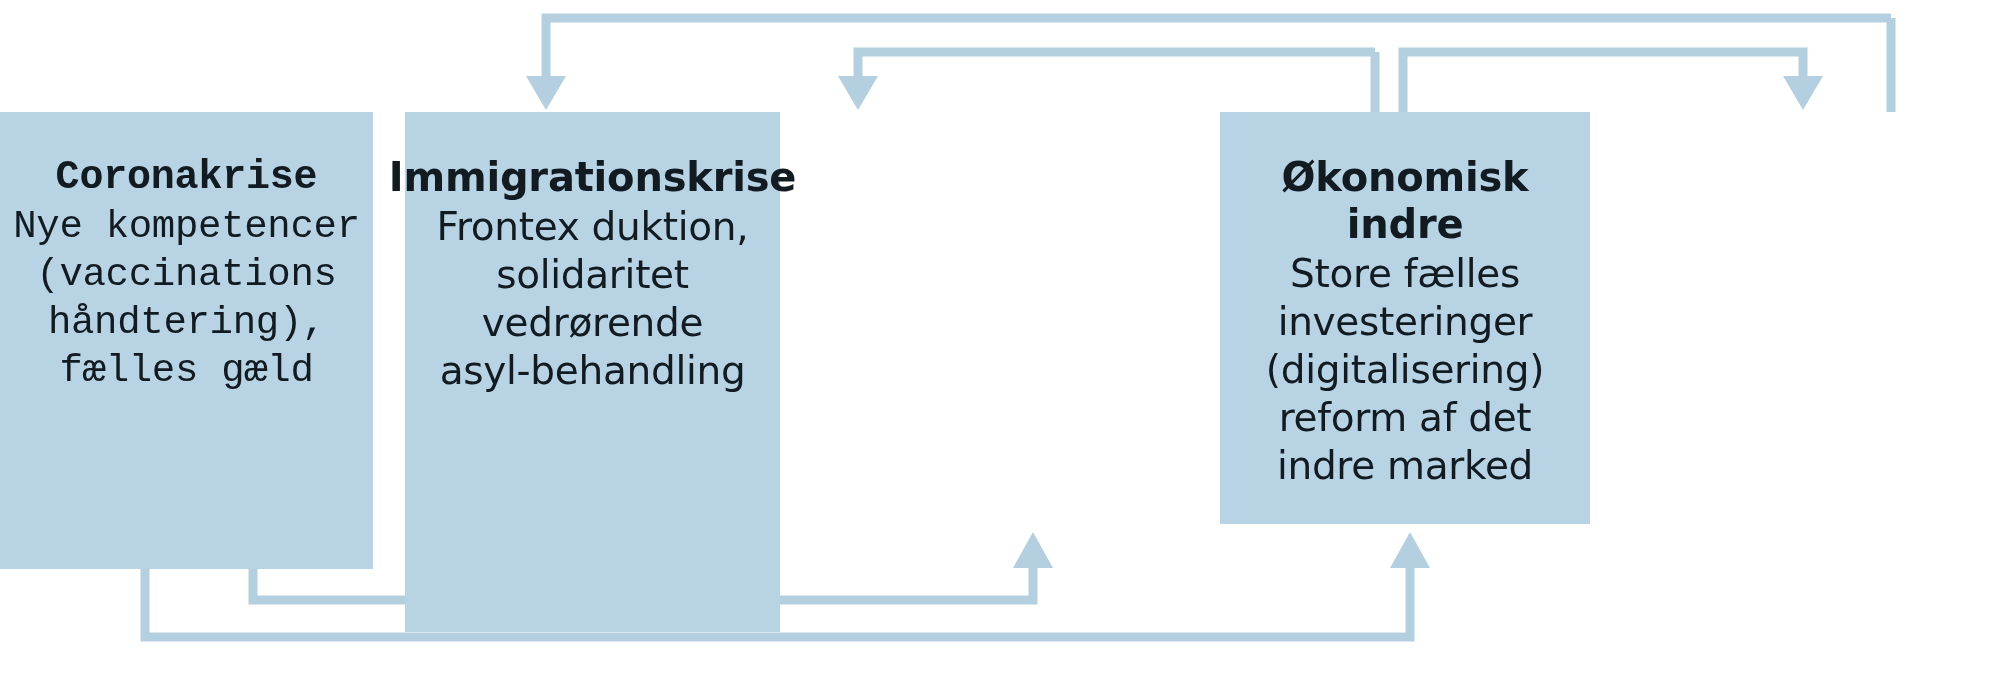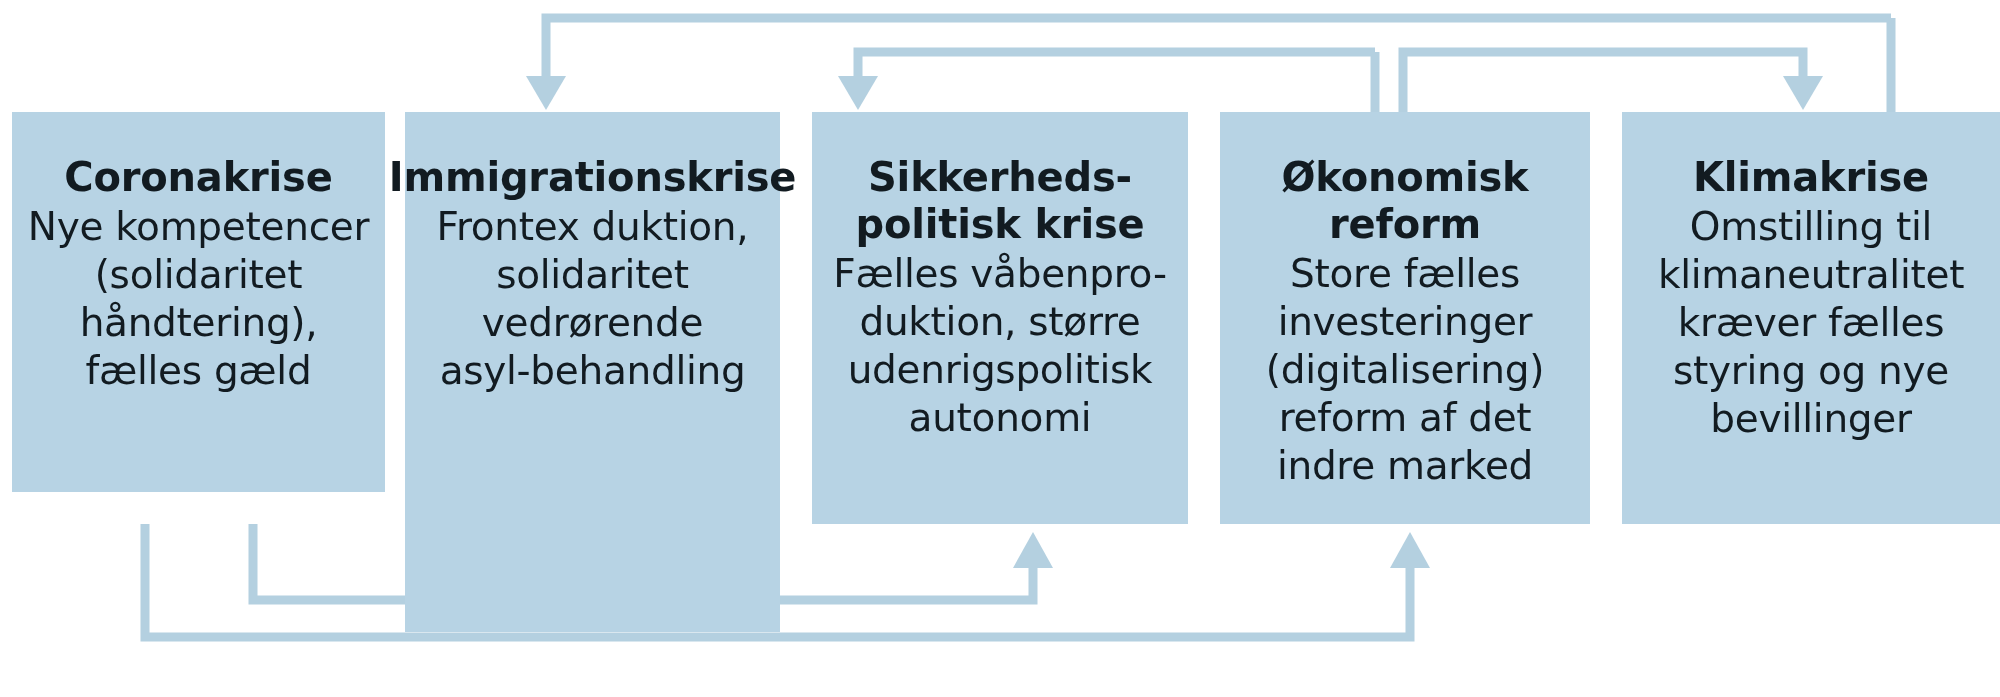--- a/index.html
+++ b/index.html
@@ -83,56 +83,40 @@
       <path d="M 253 524 L 253 600 L 1033 600 L 1033 566" fill="none" stroke="#b4d0e0" stroke-width="9" stroke-linecap="butt" stroke-linejoin="miter"></path>
       <polygon points="1013,568 1053,568 1033,532" fill="#b4d0e0"></polygon>
     </g>
 
     <g>
       <path d="M 145 524 L 145 637 L 1410 637 L 1410 566" fill="none" stroke="#b4d0e0" stroke-width="9" stroke-linecap="butt" stroke-linejoin="miter"></path>
       <polygon points="1390,568 1430,568 1410,532" fill="#b4d0e0"></polygon>
     </g>
   </svg>
 
-  <div class="box" style="left:12px; top:112px; width:373px; height:380px;">
+  <div class="box" style="left:0px; top:112px; width:373px; height:457px;font-family:Liberation Mono, monospace;">
     <div class="title">Coronakrise</div>
     <div class="body">Nye kompetencer
-(solidaritet
+(vaccinations
 håndtering),
 fælles gæld</div>
   </div>
 
   <div class="box" style="left:405px; top:112px; width:375px; height:520px;">
     <div class="title">Immigrationskrise</div>
     <div class="body">Frontex duktion,
 solidaritet
 vedrørende
 asyl-behandling</div>
   </div>
 
-  <div class="box" style="left:812px; top:112px; width:376px; height:412px;">
-    <div class="title">Sikkerheds-
-politisk krise</div>
-    <div class="body">Fælles våbenpro-
-duktion, større
-udenrigspolitisk
-autonomi</div>
-  </div>
 
   <div class="box" style="left:1220px; top:112px; width:370px; height:412px;">
-    <div class="title">Økonomisk reform</div>
+    <div class="title">Økonomisk indre</div>
     <div class="body">Store fælles
 investeringer
 (digitalisering)
 reform af det
 indre marked</div>
   </div>
 
-  <div class="box" style="left:1622px; top:112px; width:378px; height:412px;">
-    <div class="title">Klimakrise</div>
-    <div class="body">Omstilling til
-klimaneutralitet
-kræver fælles
-styring og nye
-bevillinger</div>
-  </div>
 
 </div>
 
 </body></html>

